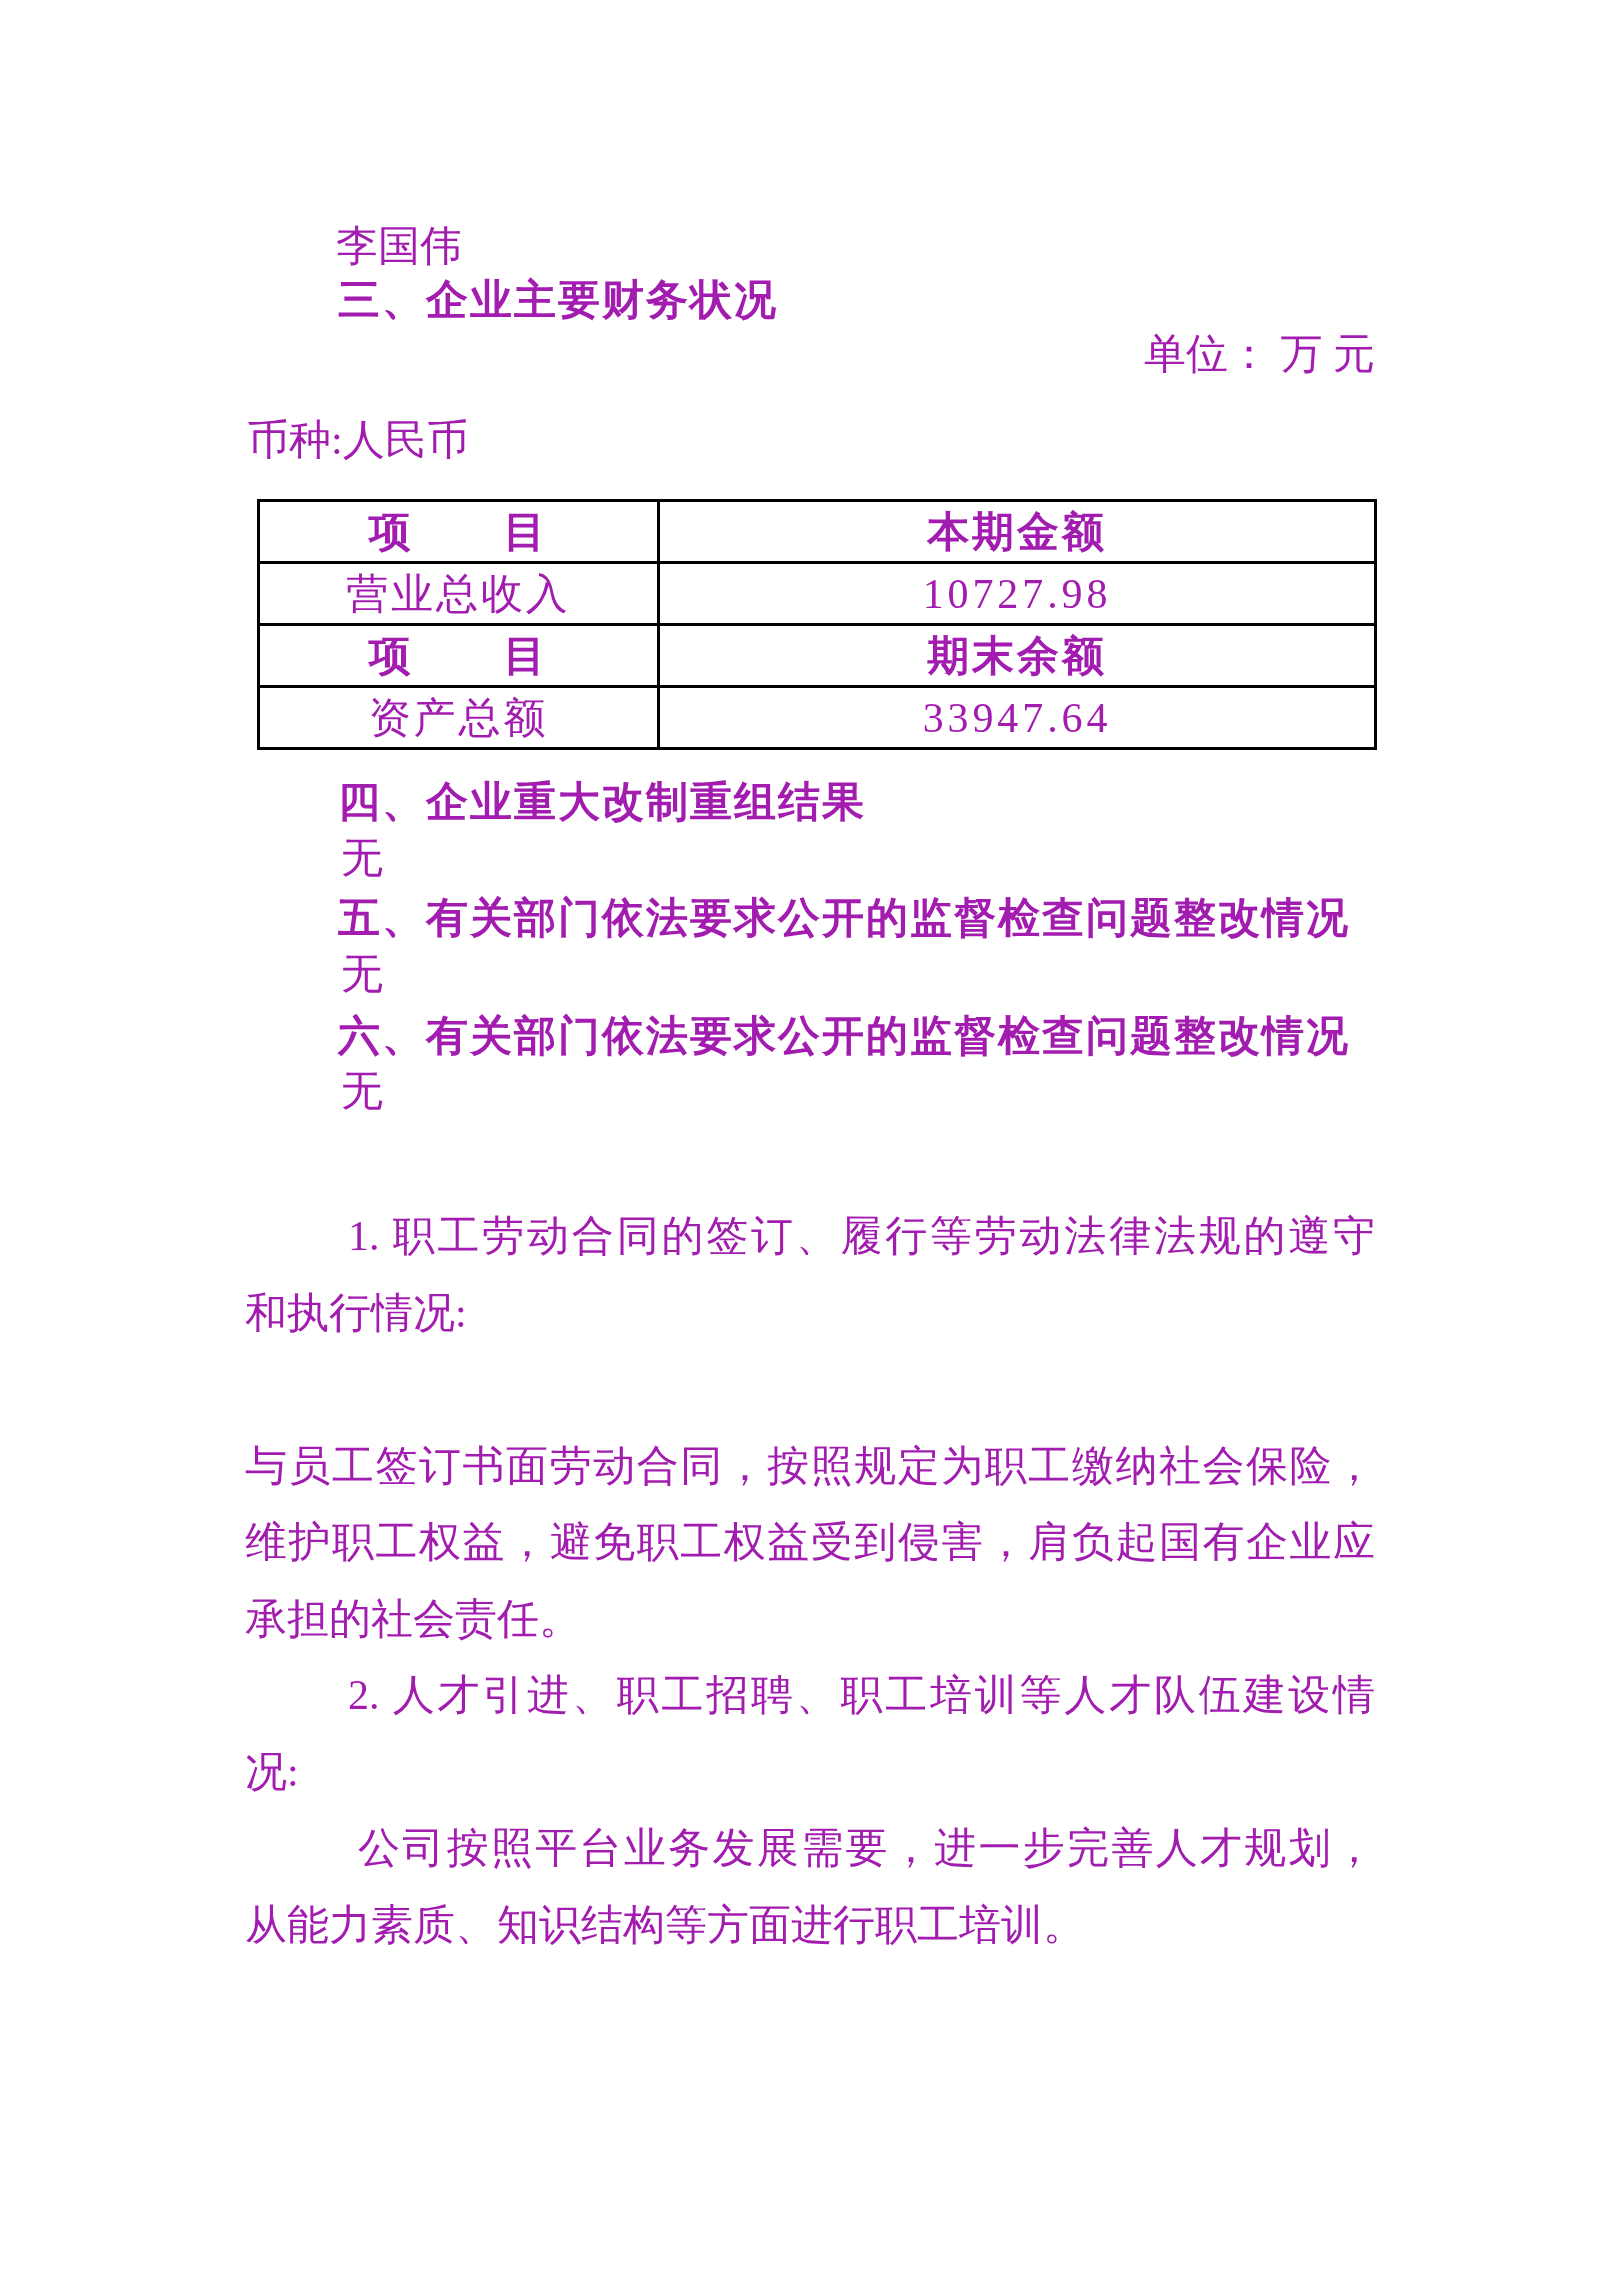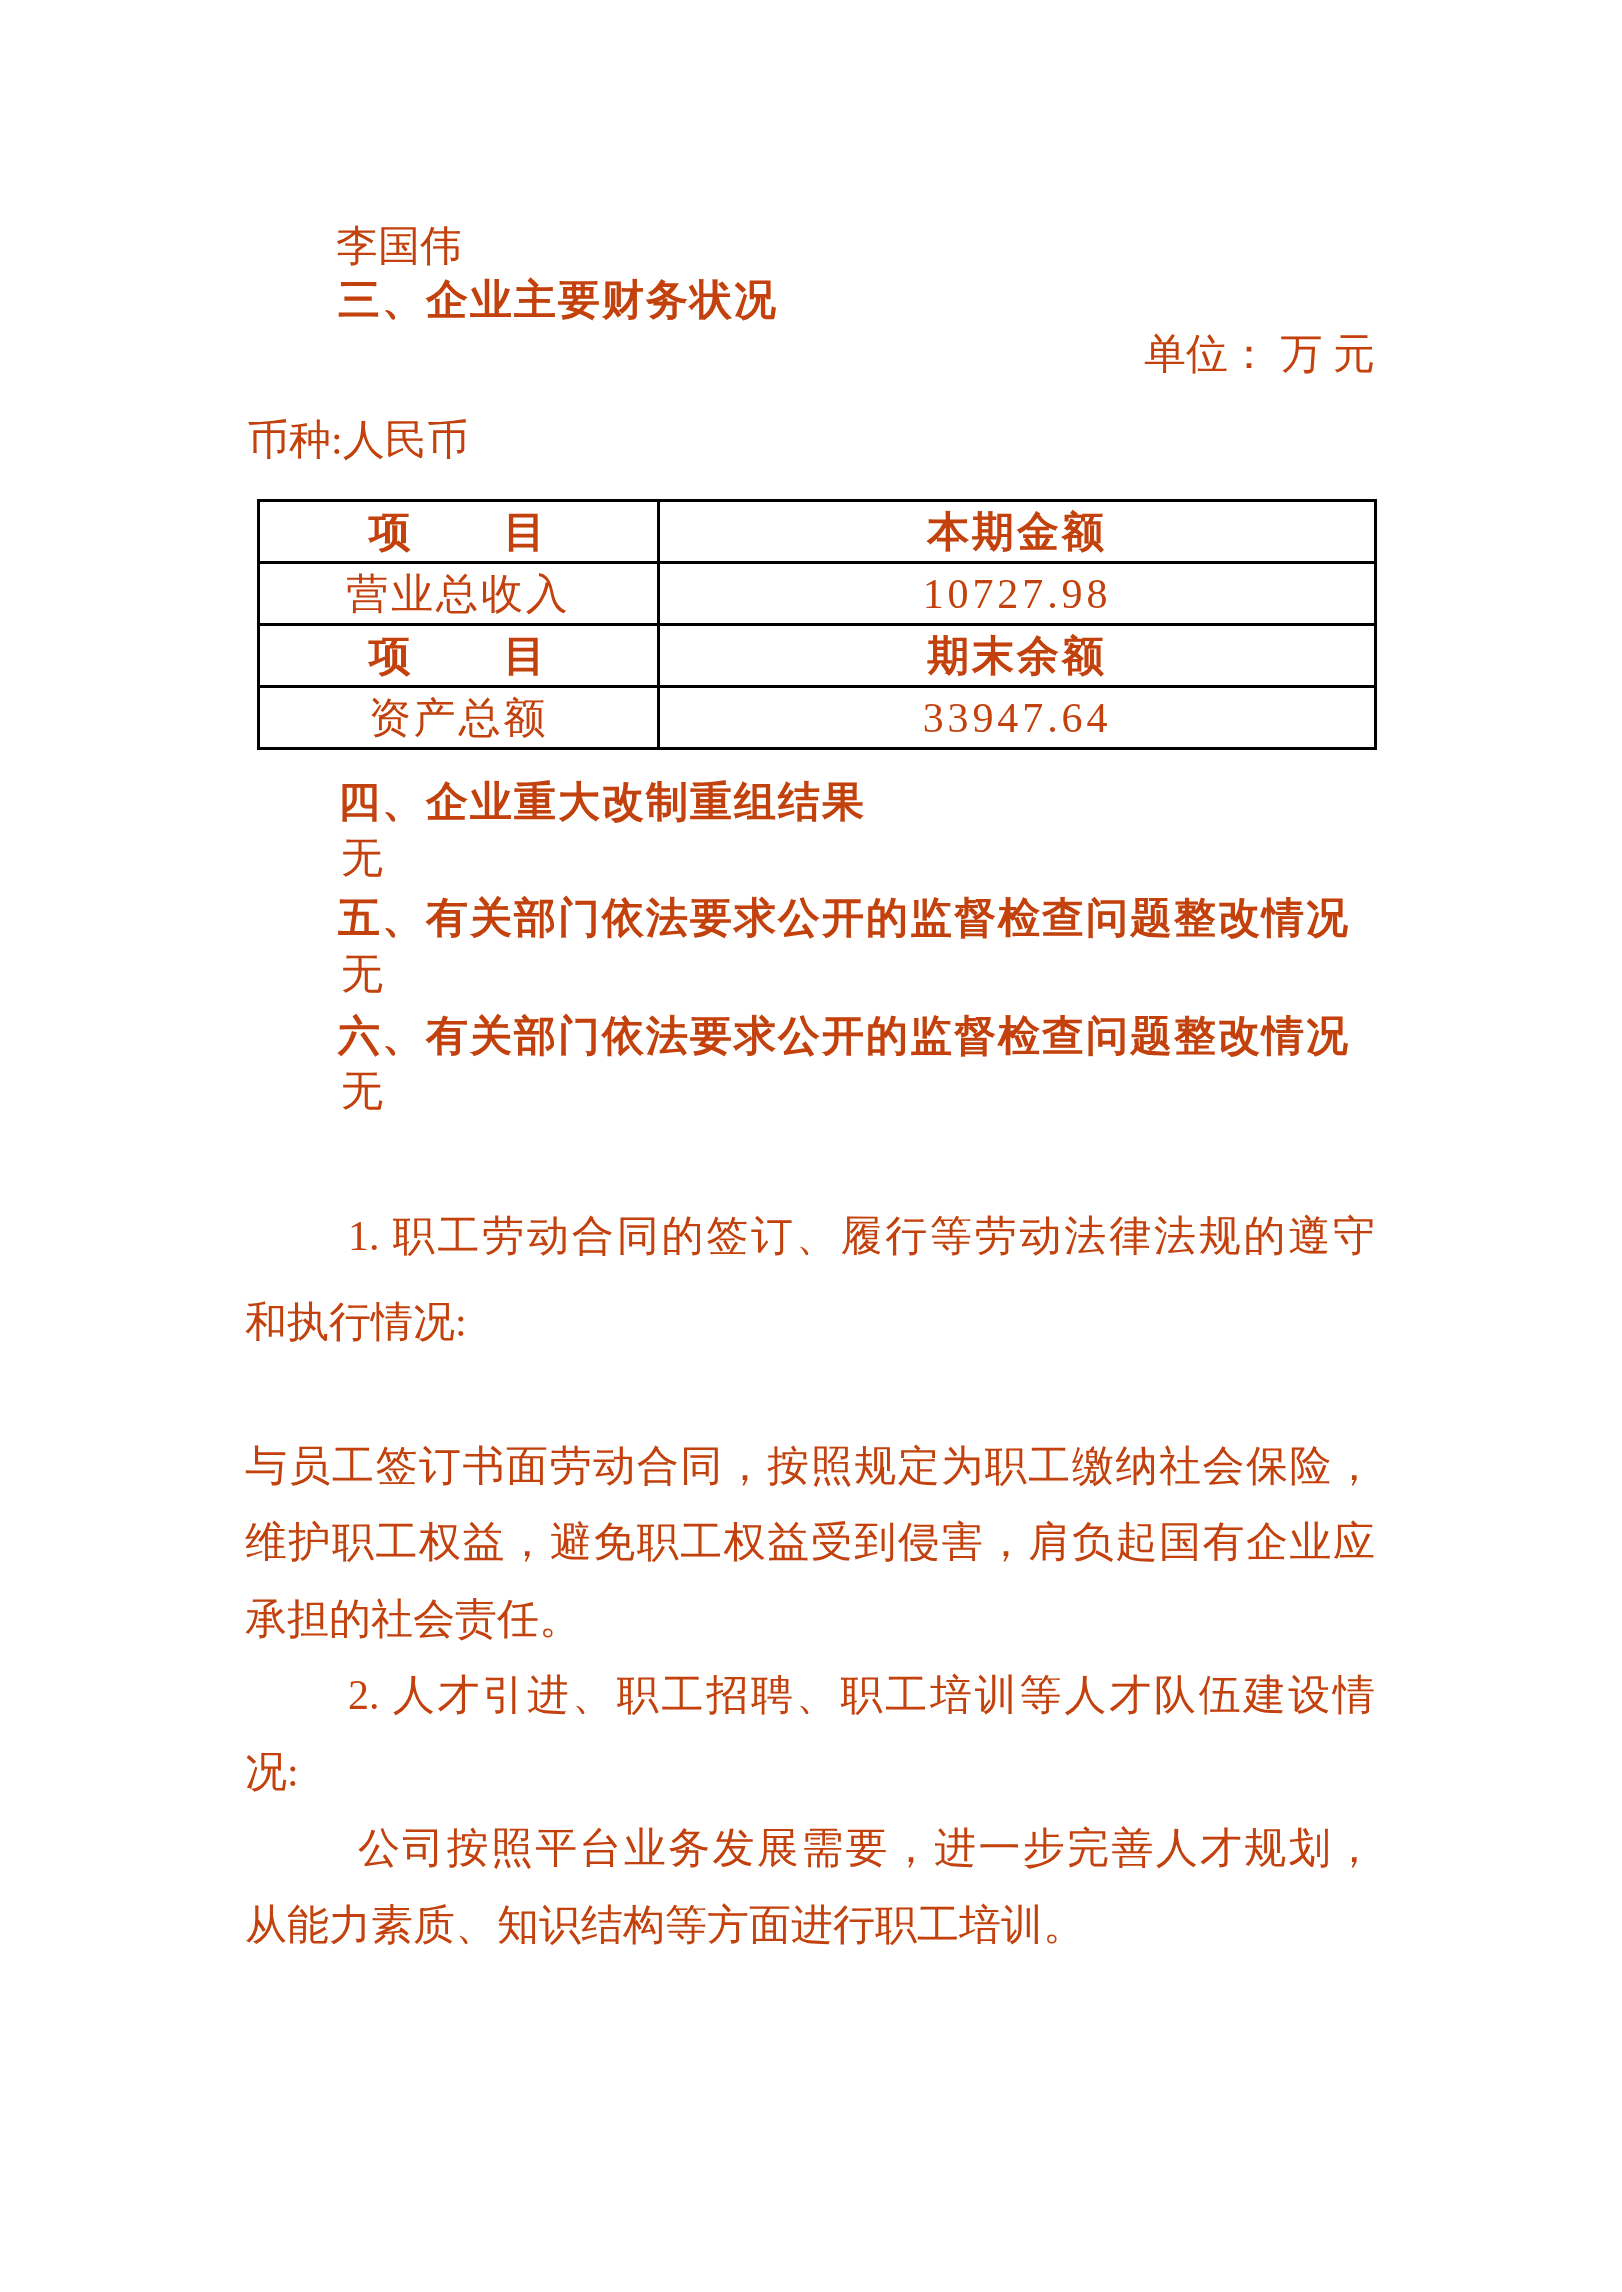--- a/index.html
+++ b/index.html
@@ -5,21 +5,21 @@
   html, body {
     margin: 0;
     padding: 0;
     background: #ffffff;
   }
   .page {
     position: relative;
     width: 1622px;
     height: 2293px;
     background: #ffffff;
-    color: #c2410c;
+    color: #a21caf;
     font-family: "Liberation Serif", serif;
     overflow: hidden;
   }
   .line {
     position: absolute;
     font-size: 42px;
     line-height: 48px;
     white-space: pre;
   }
   .heading {
@@ -109,21 +109,21 @@
   <div class="line none-value" style="top:834px;">无</div>
 
   <div class="line heading" style="top:894px;">五、有关部门依法要求公开的监督检查问题整改情况</div>
   <div class="line none-value" style="top:950px;">无</div>
 
   <div class="line heading" style="top:1012px;">六、有关部门依法要求公开的监督检查问题整改情况</div>
   <div class="line none-value" style="top:1067px;">无</div>
 
 
   <div class="line just" style="top:1212px; left:348px; width:1027px;">1. 职工劳动合同的签订、履行等劳动法律法规的遵守</div>
-  <div class="line body-left" style="top:1289px;margin-top:9px;">和执行情况:</div>
+  <div class="line body-left" style="top:1289px;">和执行情况:</div>
   <div class="line just" style="top:1442px; left:245px; width:1130px;">与员工签订书面劳动合同，按照规定为职工缴纳社会保险，</div>
   <div class="line just" style="top:1518px; left:245px; width:1130px;">维护职工权益，避免职工权益受到侵害，肩负起国有企业应</div>
   <div class="line body-left" style="top:1595px;">承担的社会责任。</div>
   <div class="line just" style="top:1671px; left:348px; width:1027px;">2. 人才引进、职工招聘、职工培训等人才队伍建设情</div>
   <div class="line body-left" style="top:1748px;">况:</div>
   <div class="line just" style="top:1824px; left:358px; width:1017px;">公司按照平台业务发展需要，进一步完善人才规划，</div>
   <div class="line body-left" style="top:1901px;">从能力素质、知识结构等方面进行职工培训。</div>
 
 </div>
 

